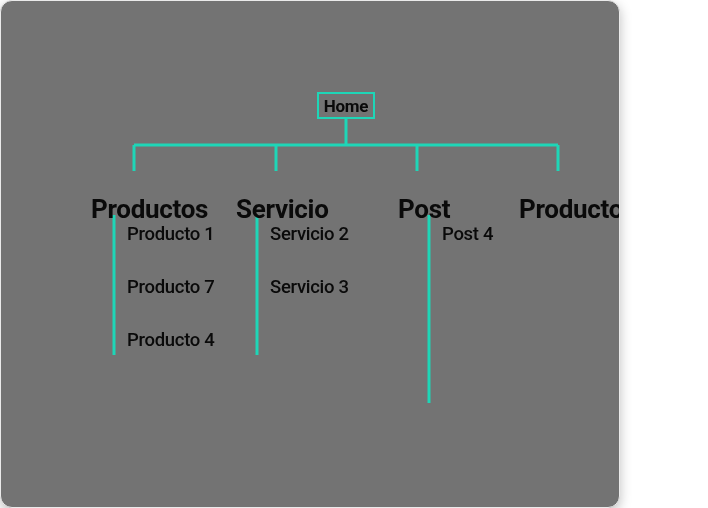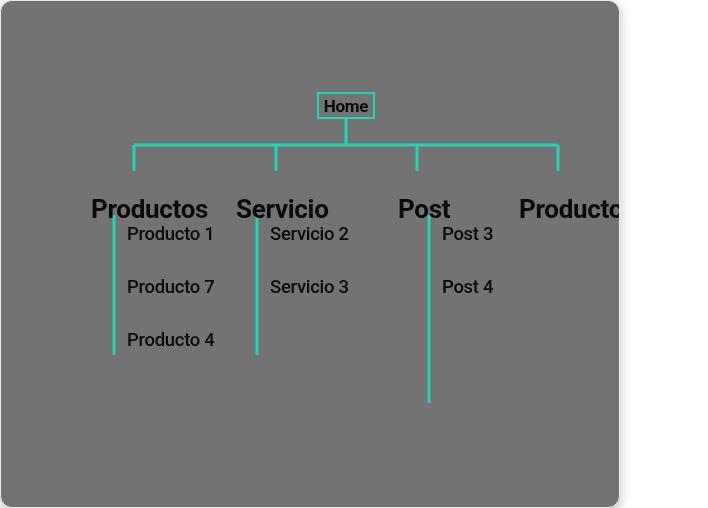--- a/index.html
+++ b/index.html
@@ -113,20 +113,17 @@
     <div class="item">
         <span>Servicio 2</span>
       </div>
     <div class="item">
         <span>Servicio 3</span>
       </div>
   </div>
 
   <div class="items" style="left:441px">
     <div class="item">
-        <span>Post 3</span>
-      </div>
-    <div class="item">
         <span>Post 4</span>
       </div>
   </div>
 
 </div>
 
 </body></html>

